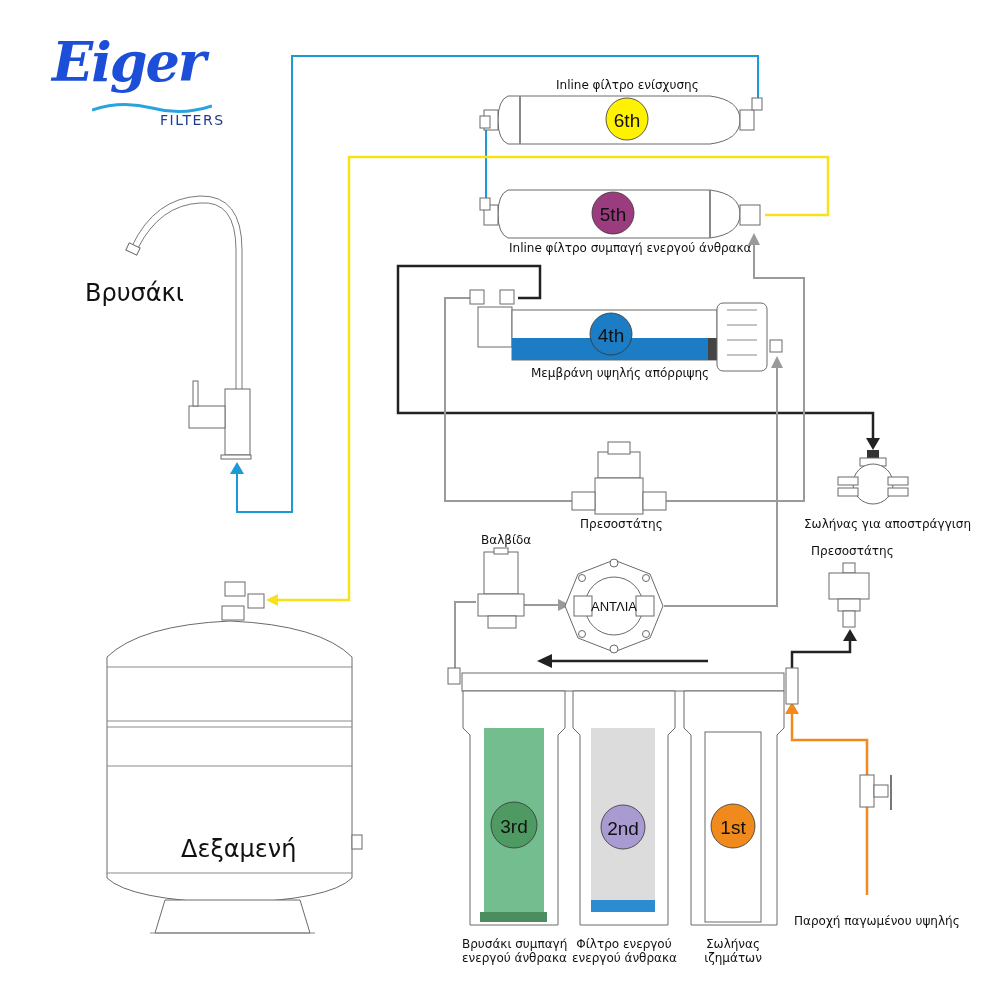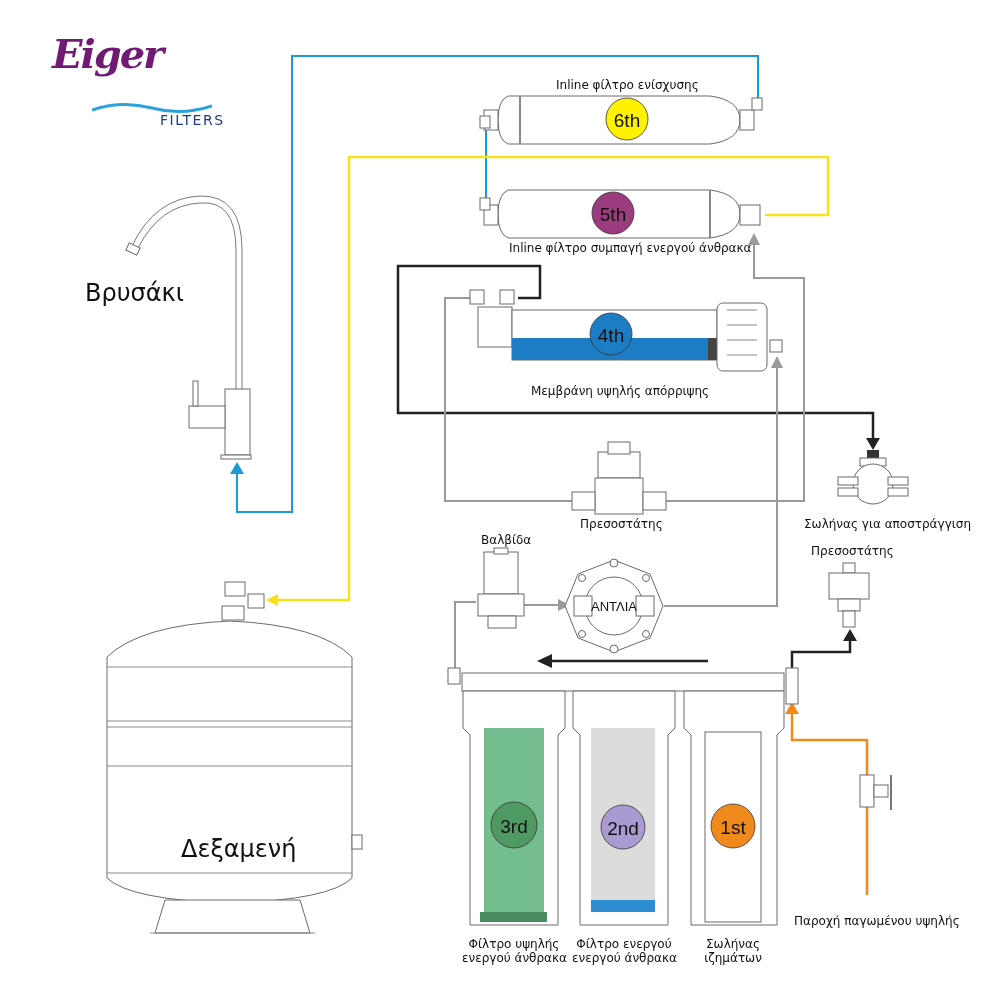--- a/index.html
+++ b/index.html
@@ -5,21 +5,21 @@
   html, body { margin:0; padding:0; background:#ffffff; }
   body { width:1000px; height:1000px; position:relative; overflow:hidden; font-family:"DejaVu Sans", sans-serif; }
   #diagram { position:absolute; left:0; top:0; }
   .lbl { position:absolute; color:#111; white-space:nowrap; font-family:"DejaVu Sans", sans-serif; }
   .lbl-sm { font-size:12px; }
   .lbl-lg { font-size:24px; }
   .lbl-center { text-align:center; }
   .badge-text { font-family:"Liberation Sans", sans-serif; font-size:19px; fill:#111; text-anchor:middle; dominant-baseline:central; }
   .pump-text { font-family:"Liberation Sans", sans-serif; font-size:13px; fill:#111; text-anchor:middle; dominant-baseline:central; }
   .logo { position:absolute; left:52px; top:30px; width:160px; height:100px; }
-  .logo-main { position:absolute; left:0; top:0; font-family:"DejaVu Serif", serif; font-style:italic; font-weight:bold; font-size:40px; color:#701a75; letter-spacing:-2px; }
+  .logo-main { position:absolute; left:0; top:0; font-family:"DejaVu Serif", serif; font-style:italic; font-weight:bold; font-size:54px; color:#1d4ed8; letter-spacing:-2px; }
   .logo-sub { position:absolute; left:108px; top:82px; font-family:"DejaVu Sans", sans-serif; font-size:14px; color:#1f3b8c; letter-spacing:1.5px; }
   .logo-wave { position:absolute; left:40px; top:70px; }
   .outline { fill:#fff; stroke:#6a6a6a; stroke-width:1; }
   .thin { fill:none; stroke:#7a7a7a; stroke-width:1; }
 </style>
 </head>
 <body>
 
 <div class="logo">
   <div class="logo-main">Eiger</div>
@@ -219,28 +219,28 @@
     <rect x="860" y="775" width="14" height="32" class="outline"></rect>
     <rect x="874" y="785" width="14" height="12" class="outline"></rect>
     <line x1="891" y1="775" x2="891" y2="810" stroke="#777" stroke-width="2"></line>
   </g>
 </svg>
 
 <div class="lbl lbl-lg" style="left:85px;top:279px;">Βρυσάκι</div>
 <div class="lbl lbl-lg" style="left:181px;top:835px;">Δεξαμενή</div>
 <div class="lbl lbl-sm" style="left:556px;top:78px;">Inline φίλτρο ενίσχυσης</div>
 <div class="lbl lbl-sm" style="left:509px;top:241px;">Inline φίλτρο συμπαγή ενεργού άνθρακα</div>
-<div class="lbl lbl-sm" style="left:531px;top:384px;">Μεμβράνη υψηλής απόρριψης</div>
+<div class="lbl lbl-sm" style="left:531px;top:366px;">Μεμβράνη υψηλής απόρριψης</div>
 <div class="lbl lbl-sm" style="left:580px;top:517px;">Πρεσοστάτης</div>
 <div class="lbl lbl-sm" style="left:804px;top:517px;text-align:center;">Σωλήνας για αποστράγγιση</div>
 <div class="lbl lbl-sm" style="left:481px;top:533px;">Βαλβίδα</div>
 <div class="lbl lbl-sm" style="left:811px;top:544px;">Πρεσοστάτης</div>
 <div class="lbl lbl-sm" style="left:794px;top:914px;">Παροχή παγωμένου υψηλής</div>
 <div class="lbl lbl-sm lbl-center" style="left:462px;top:937px;width:104px;">
-  <div>Φίλτρο υψηλής</div>
+  <div>Βρυσάκι συμπαγή</div>
   <div>ενεργού άνθρακα</div>
 </div>
 <div class="lbl lbl-sm lbl-center" style="left:572px;top:937px;width:104px;">
   <div>Φίλτρο ενεργού</div>
   <div>ενεργού άνθρακα</div>
 </div>
 <div class="lbl lbl-sm lbl-center" style="left:683px;top:937px;width:100px;">
   <div>Σωλήνας</div>
   <div>ιζημάτων</div>
 </div>

